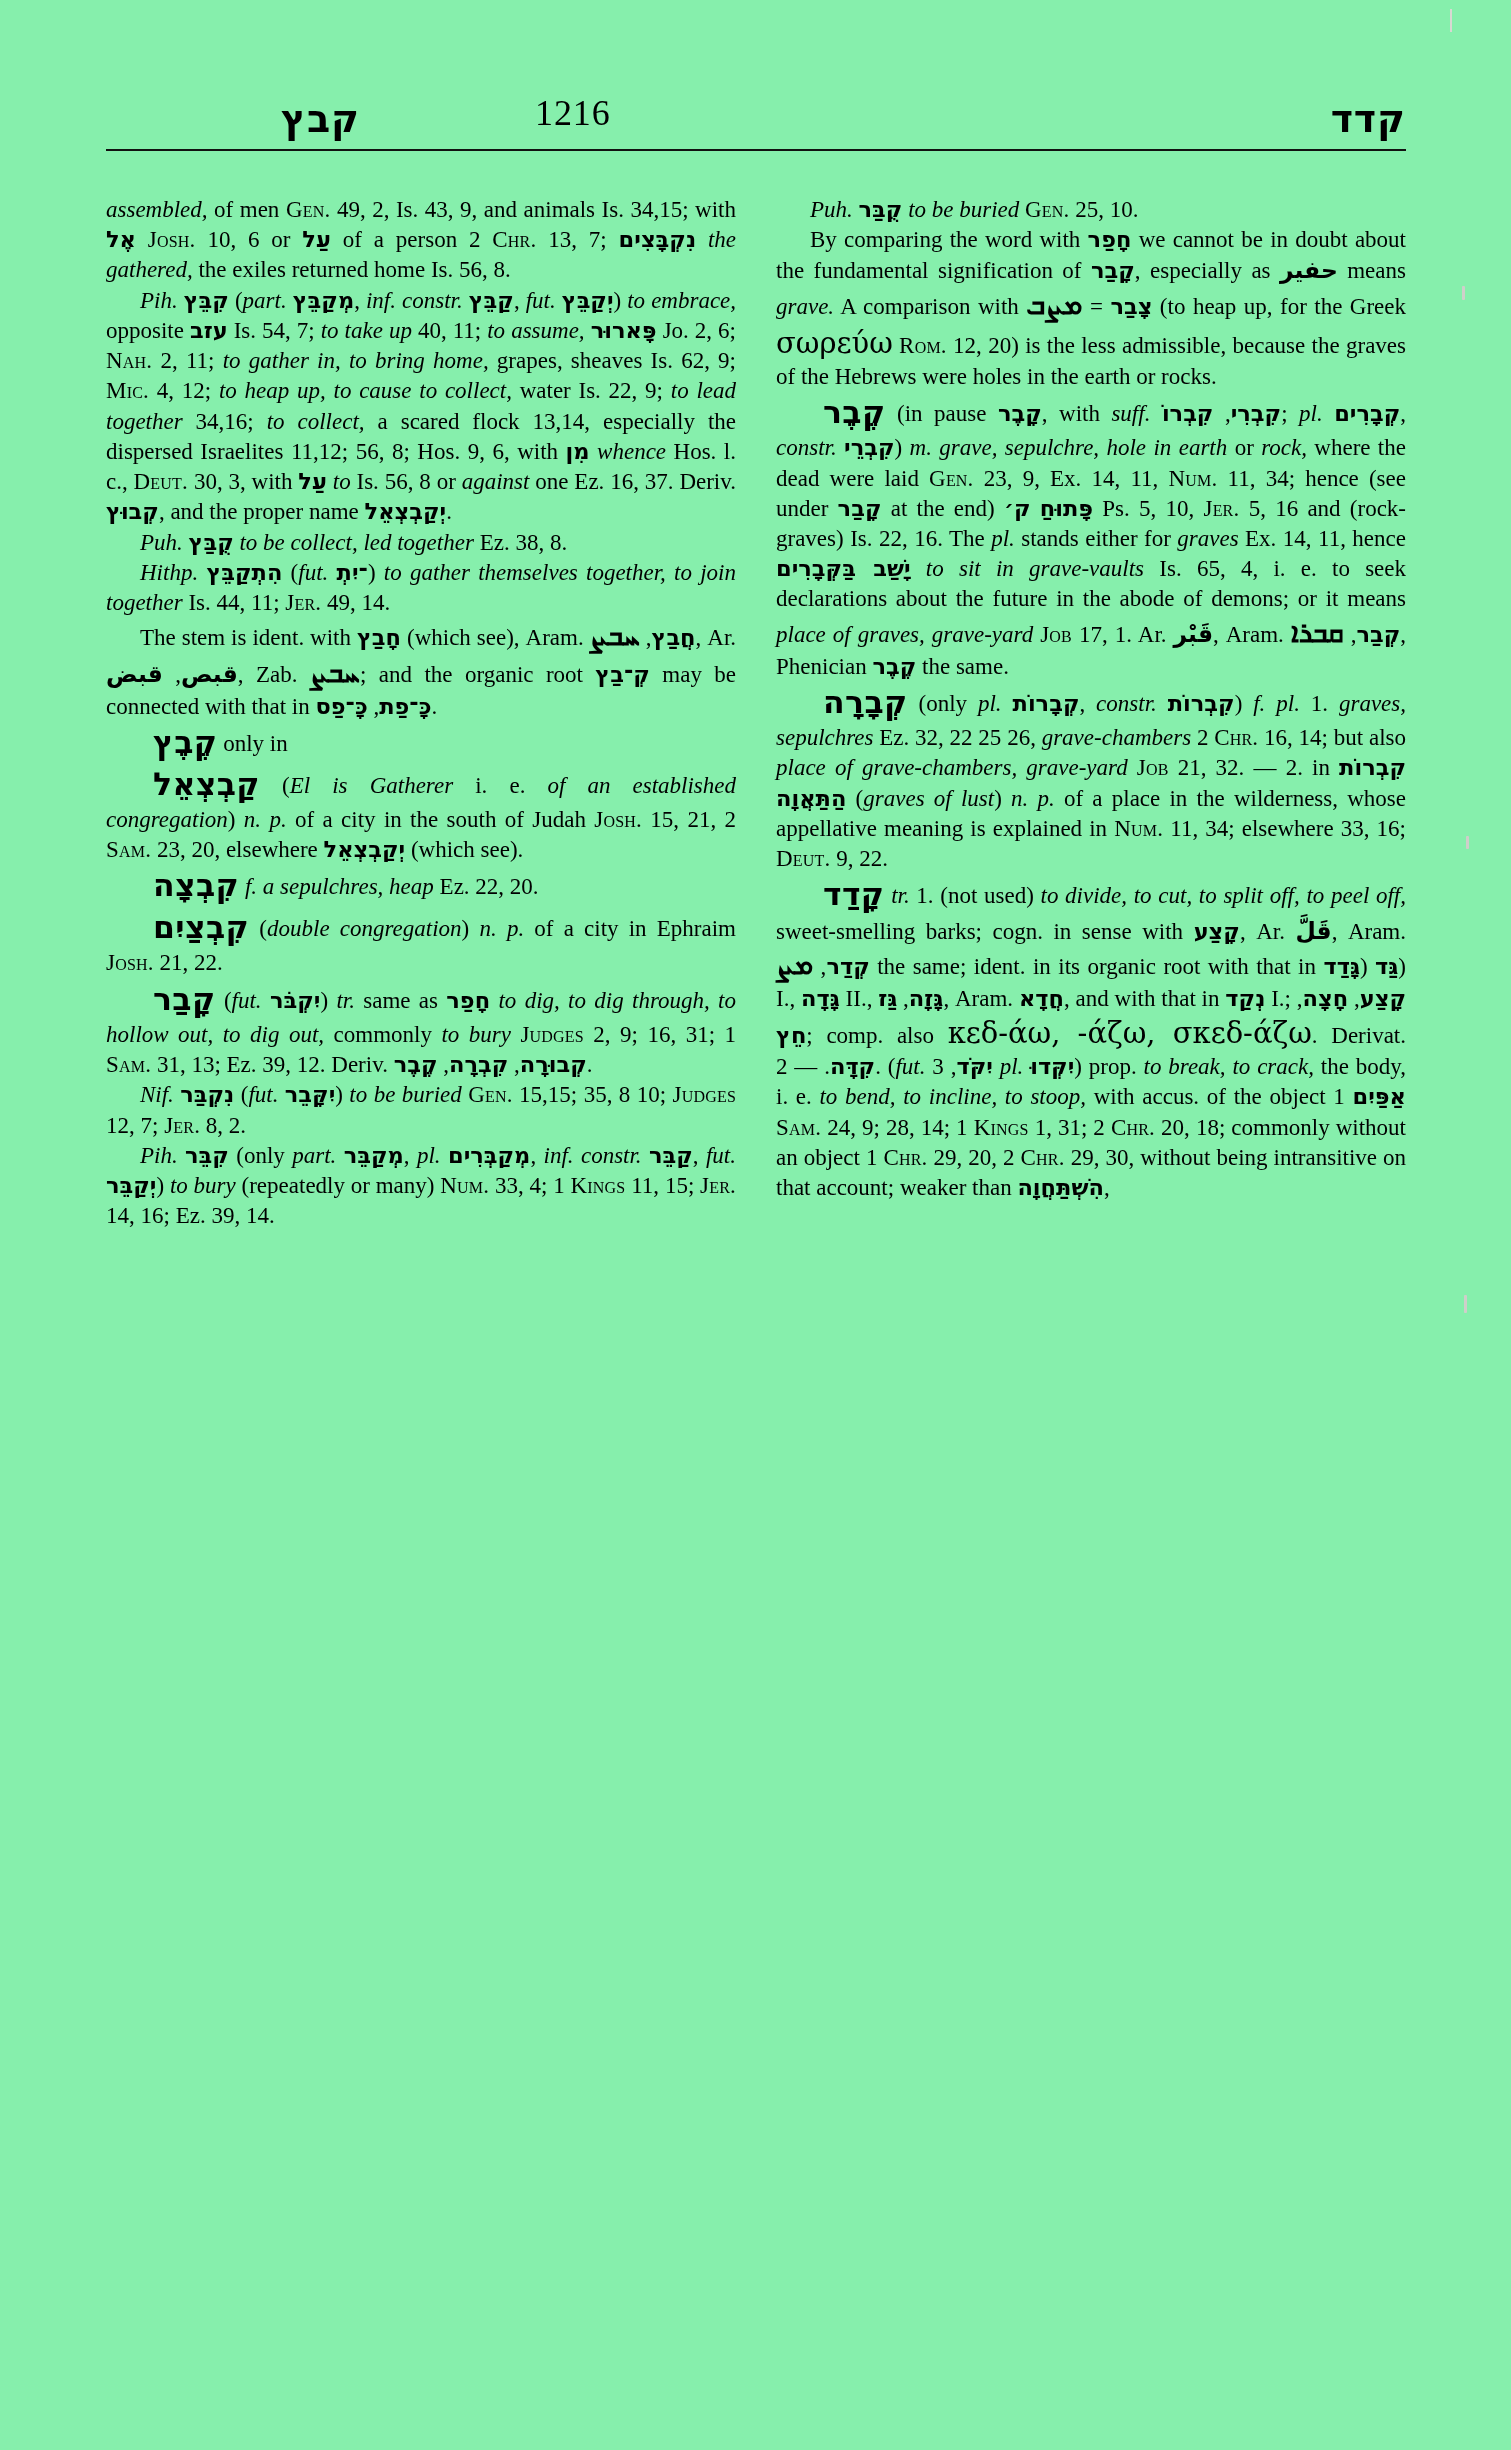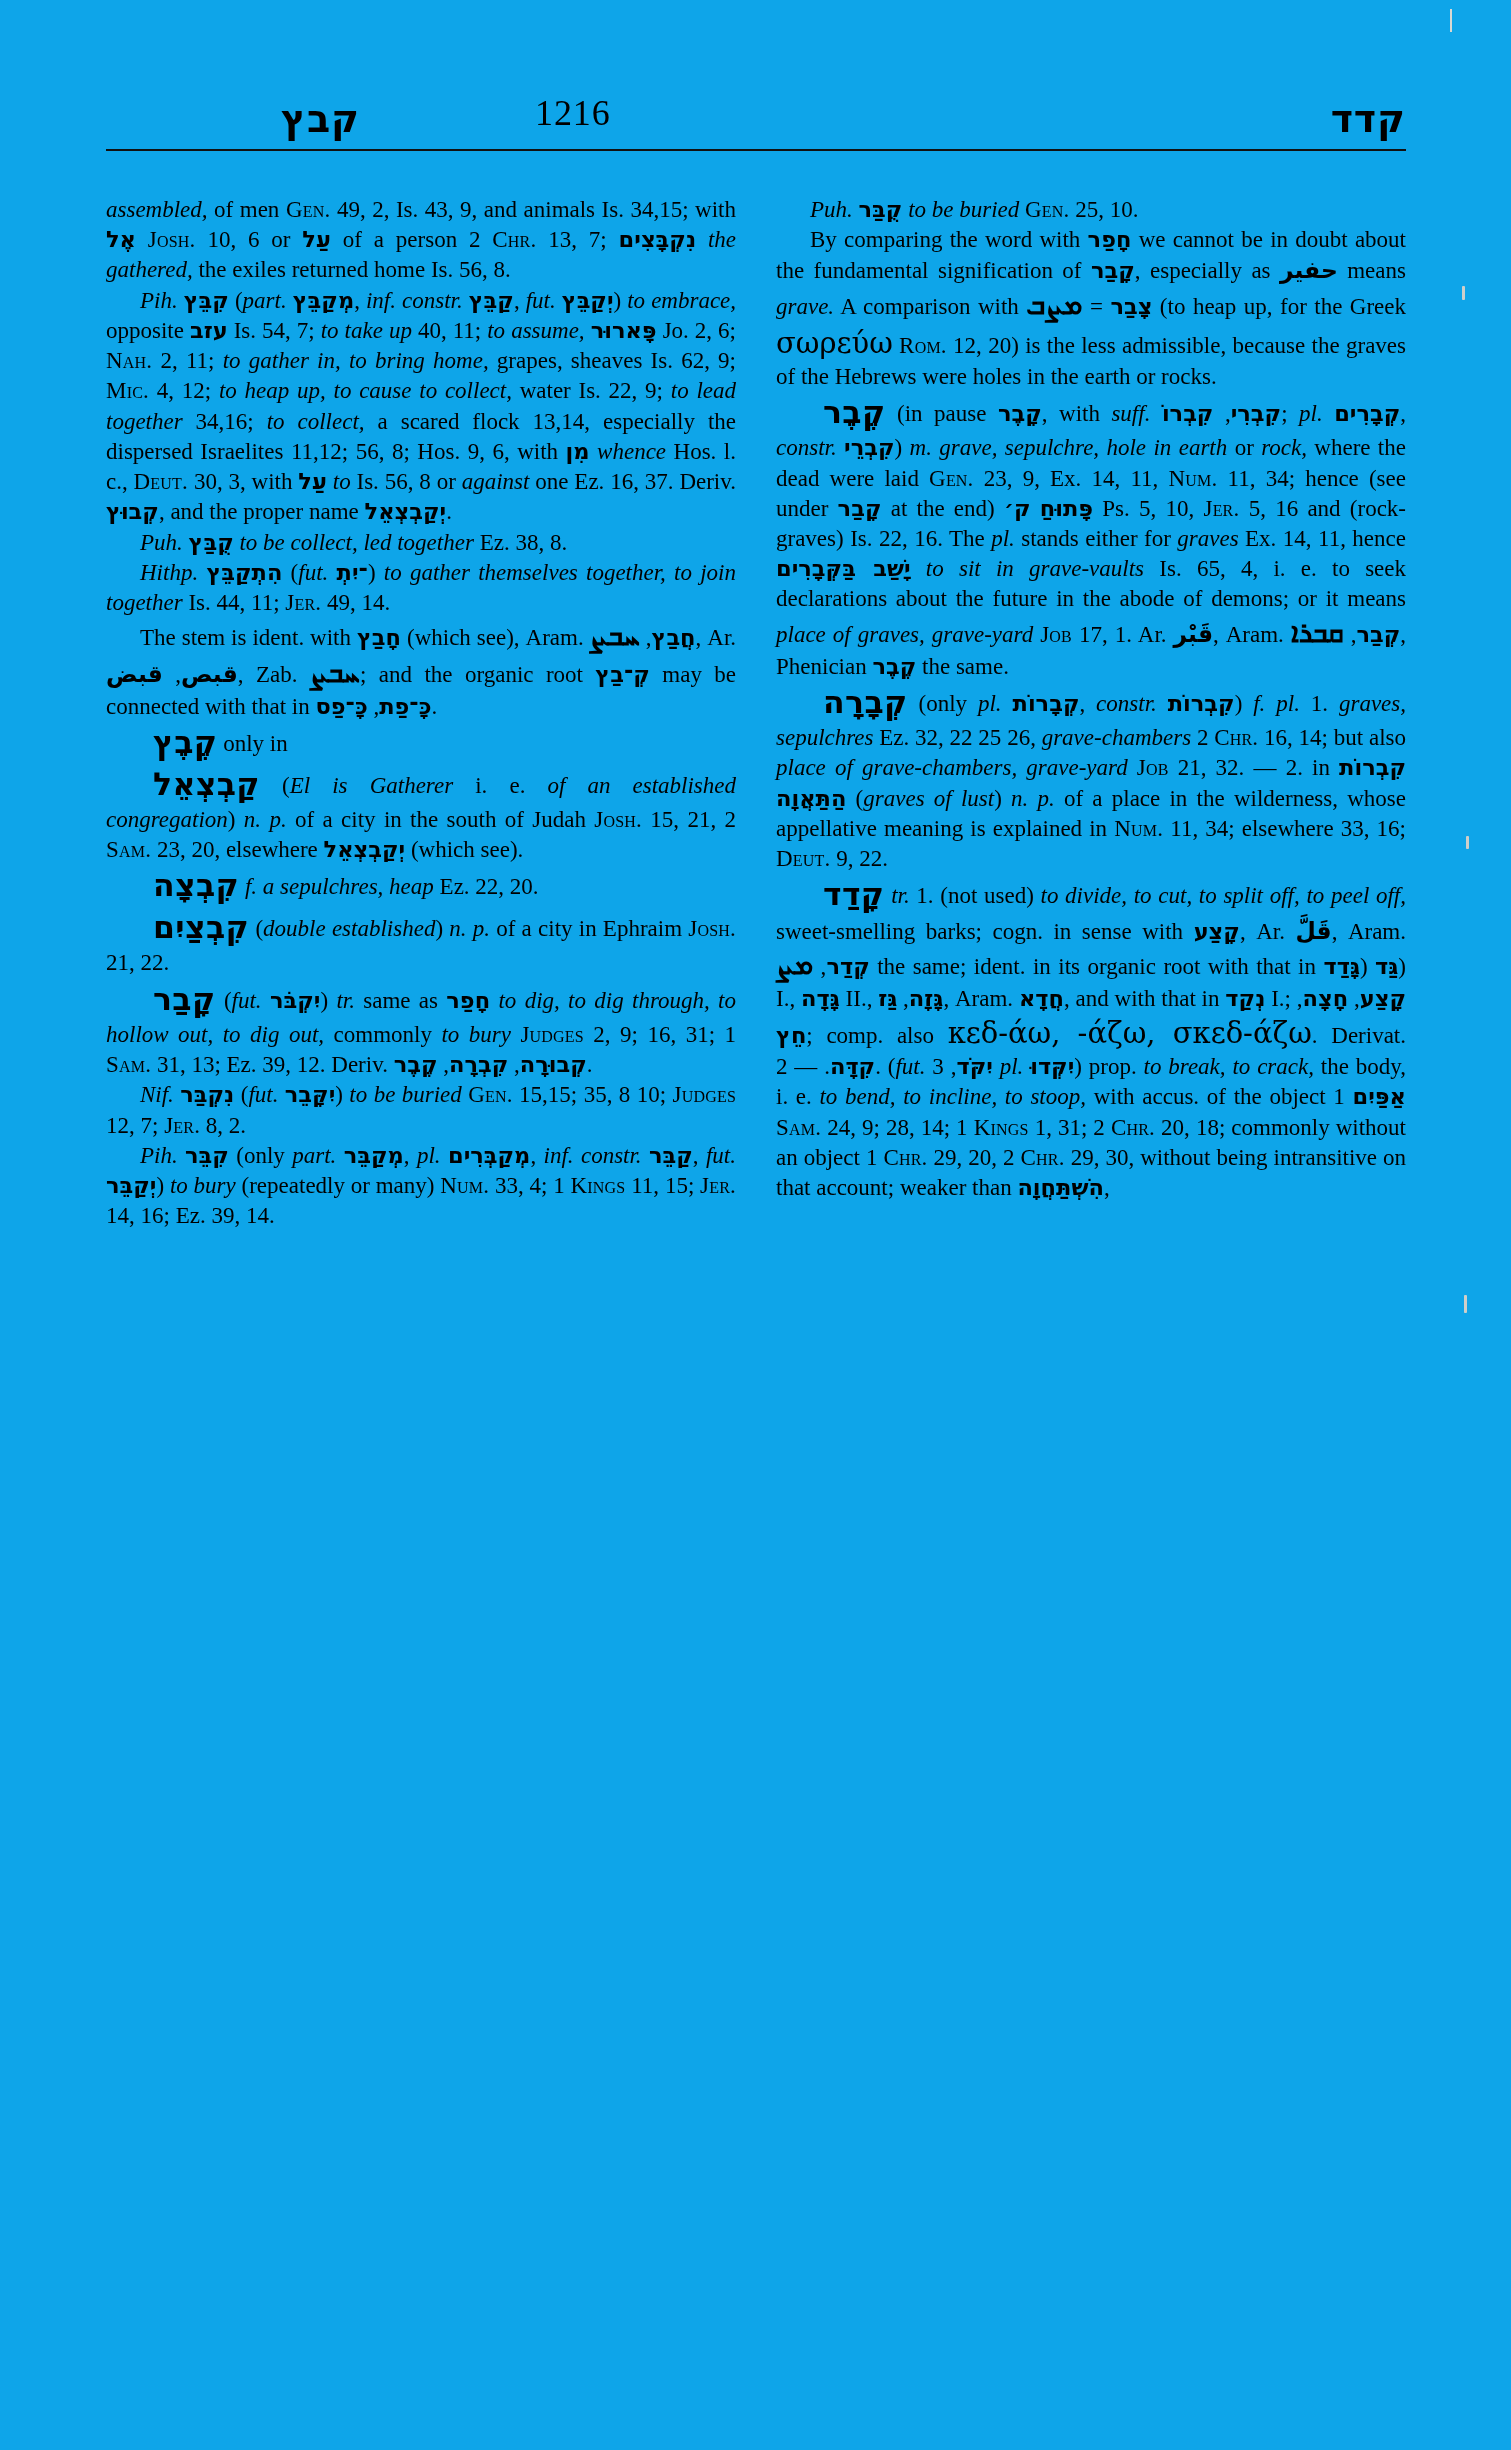--- a/index.html
+++ b/index.html
@@ -5,21 +5,21 @@
   html,body{margin:0;padding:0;background:#ffffff;}
   body{
     width:1512px;height:2450px;
     font-family:"Liberation Serif","DejaVu Serif",serif;
     color:#000;
     position:relative;
     overflow:hidden;
   }
   .page{
     position:absolute;inset:0;
-    background:#0ea5e9;
+    background:#86efac;
   }
   
   .head{
     position:absolute;
     left:106px;right:106px;top:88px;
     height:50px;
   }
   .head-inner{
     display:flex;align-items:flex-end;justify-content:space-between;
     height:100%;
@@ -120,21 +120,21 @@
   <div class="cols">
     <div class="col" id="col-left">
         <p class="noind"><span class="it">assembled,</span> of men <span class="sc">Gen.</span> 49, 2, Is. 43, 9, and animals Is. 34,15; with <span class="heb">אֶל</span> <span class="sc">Josh.</span> 10, 6 or <span class="heb">עַל</span> of a person 2 <span class="sc">Chr.</span> 13, 7; <span class="heb">נִקְבָּצִים</span> <span class="it">the gathered,</span> the exiles returned home Is. 56, 8.</p>
         <p class="ind"><span class="it">Pih.</span> <span class="heb">קִבֵּץ</span> (<span class="it">part.</span> <span class="heb">מְקַבֵּץ</span>, <span class="it">inf. constr.</span> <span class="heb">קַבֵּץ</span>, <span class="it">fut.</span> <span class="heb">יְקַבֵּץ</span>) <span class="it">to embrace,</span> opposite <span class="heb">עזב</span> Is. 54, 7; <span class="it">to take up</span> 40, 11; <span class="it">to assume,</span> <span class="heb">פָּארוּר</span> Jo. 2, 6; <span class="sc">Nah.</span> 2, 11; <span class="it">to gather in, to bring home,</span> grapes, sheaves Is. 62, 9; <span class="sc">Mic.</span> 4, 12; <span class="it">to heap up, to cause to collect,</span> water Is. 22, 9; <span class="it">to lead together</span> 34,16; <span class="it">to collect,</span> a scared flock 13,14, especially the dispersed Israelites 11,12; 56, 8; Hos. 9, 6, with <span class="heb">מִן</span> <span class="it">whence</span> Hos. l. c., <span class="sc">Deut.</span> 30, 3, with <span class="heb">עַל</span> <span class="it">to</span> Is. 56, 8 or <span class="it">against</span> one Ez. 16, 37.  Deriv. <span class="heb">קְבוּץ</span>,  and the proper name <span class="heb">יְקַבְצְאֵל</span>.</p>
         <p class="ind"><span class="it">Puh.</span> <span class="heb">קֻבַּץ</span> <span class="it">to be collect, led together</span> Ez. 38, 8.</p>
         <p class="ind"><span class="it">Hithp.</span> <span class="heb">הִתְקַבֵּץ</span> (<span class="it">fut.</span> <span class="heb">־יִתְ</span>) <span class="it">to gather themselves together, to join together</span> Is. 44, 11; <span class="sc">Jer.</span> 49, 14.</p>
         <p class="ind">The stem is ident. with <span class="heb">חָבַץ</span> (which see), Aram. <span class="heb">חֲבַץ</span>, <span class="syr">ܚܒܨ</span>, Ar. <span class="ar">قبص</span>, <span class="ar">قبض</span>, Zab. <span class="syr">ܚܒܨ</span>; and the organic root <span class="heb">קְ־בַץ</span> may be connected with that in <span class="heb">כָּ־פַת</span>, <span class="heb">כָּ־פַס</span>.</p>
         <p class="ind2"><span class="lemma">קֶבֶץ</span> only in</p>
         <p class="ind2"><span class="lemma">קַבְצְאֵל</span> (<span class="it">El is Gatherer</span> i. e. <span class="it">of an established congregation</span>) <span class="it">n. p.</span> of a city in the south of Judah <span class="sc">Josh.</span> 15, 21, 2 <span class="sc">Sam.</span> 23, 20, elsewhere <span class="heb">יְקַבְצְאֵל</span> (which see).</p>
         <p class="ind2"><span class="lemma">קִבְצָה</span> <span class="it">f. a sepulchres, heap</span> Ez. 22, 20.</p>
-        <p class="ind2"><span class="lemma">קִבְצַיִם</span> (<span class="it">double established</span>) <span class="it">n. p.</span> of a city in Ephraim <span class="sc">Josh.</span> 21, 22.</p>
+        <p class="ind2"><span class="lemma">קִבְצַיִם</span> (<span class="it">double congregation</span>) <span class="it">n. p.</span> of a city in Ephraim <span class="sc">Josh.</span> 21, 22.</p>
         <p class="ind2"><span class="lemma">קָבַר</span> (<span class="it">fut.</span> <span class="heb">יִקְבֹּר</span>) <span class="it">tr.</span> same as <span class="heb">חָפַר</span> <span class="it">to dig, to dig through, to hollow out, to dig out,</span> commonly <span class="it">to bury</span> <span class="sc">Judges</span> 2, 9; 16, 31; 1 <span class="sc">Sam.</span> 31, 13; Ez. 39, 12. Deriv. <span class="heb">קְבוּרָה</span>, <span class="heb">קִבְרָה</span>, <span class="heb">קֶבֶר</span>.</p>
         <p class="ind"><span class="it">Nif.</span> <span class="heb">נִקְבַּר</span> (<span class="it">fut.</span> <span class="heb">יִקָּבֵר</span>) <span class="it">to be buried</span> <span class="sc">Gen.</span> 15,15; 35, 8 10; <span class="sc">Judges</span> 12, 7; <span class="sc">Jer.</span> 8, 2.</p>
         <p class="ind"><span class="it">Pih.</span> <span class="heb">קִבֵּר</span> (only <span class="it">part.</span> <span class="heb">מְקַבֵּר</span>, <span class="it">pl.</span> <span class="heb">מְקַבְּרִים</span>, <span class="it">inf. constr.</span> <span class="heb">קַבֵּר</span>, <span class="it">fut.</span> <span class="heb">יְקַבֵּר</span>) <span class="it">to bury</span> (repeatedly or many) <span class="sc">Num.</span> 33, 4; 1 <span class="sc">Kings</span> 11, 15; <span class="sc">Jer.</span> 14, 16; Ez. 39, 14.</p>
       </div>
     <div class="col" id="col-right">
         <p class="ind"><span class="it">Puh.</span> <span class="heb">קֻבַּר</span> <span class="it">to be buried</span> <span class="sc">Gen.</span> 25, 10.</p>
         <p class="ind">By comparing the word with <span class="heb">חָפַר</span> we cannot be in doubt about the fundamental signification of <span class="heb">קָבַר</span>, especially as <span class="ar">حفير</span> means <span class="it">grave.</span>  A comparison with <span class="heb">צָבַר</span> = <span class="syr">ܡܨܒ</span> (to heap up, for the Greek <span class="gr">σωρεύω</span> <span class="sc">Rom.</span> 12, 20) is the less admissible, because the graves of the Hebrews were holes in the earth or rocks.</p>
         <p class="ind2"><span class="lemma">קֶבֶר</span> (in pause <span class="heb">קָבֶר</span>, with <span class="it">suff.</span> <span class="heb">קִבְרִי</span>, <span class="heb">קִבְרוֹ</span>; <span class="it">pl.</span> <span class="heb">קְבָרִים</span>, <span class="it">constr.</span> <span class="heb">קִבְרֵי</span>) <span class="it">m. grave, sepulchre, hole in earth</span> or <span class="it">rock,</span> where the dead were laid <span class="sc">Gen.</span> 23, 9, Ex. 14, 11, <span class="sc">Num.</span> 11, 34; hence (see under <span class="heb">קָבַר</span> at the end) <span class="heb">פָּתוּחַ</span> <span class="heb">ק׳</span> Ps. 5, 10, <span class="sc">Jer.</span> 5, 16 and (rock-graves) Is. 22, 16.  The <span class="it">pl.</span> stands either for <span class="it">graves</span> Ex. 14, 11, hence <span class="heb">יָשַׁב בַּקְּבָרִים</span> <span class="it">to sit in grave-vaults</span> Is. 65, 4, i. e. to seek declarations about the future in the abode of demons; or it means <span class="it">place of graves, grave-yard</span> <span class="sc">Job</span> 17, 1.  Ar. <span class="ar">قَبْر</span>, Aram. <span class="heb">קְבַר</span>, <span class="syr">ܩܒܪܐ</span>, Phenician <span class="heb">קֶבֶר</span> the same.</p>
         <p class="ind2"><span class="lemma">קְבָרָה</span> (only <span class="it">pl.</span> <span class="heb">קְבָרוֹת</span>, <span class="it">constr.</span> <span class="heb">קִבְרוֹת</span>) <span class="it">f. pl.</span> 1. <span class="it">graves, sepulchres</span> Ez. 32, 22 25 26, <span class="it">grave-chambers</span> 2 <span class="sc">Chr.</span> 16, 14; but also <span class="it">place of grave-chambers, grave-yard</span> <span class="sc">Job</span> 21, 32. — 2. in <span class="heb">קִבְרוֹת הַתַּאֲוָה</span> (<span class="it">graves of lust</span>) <span class="it">n. p.</span> of a place in the wilderness, whose appellative meaning is explained in <span class="sc">Num.</span> 11, 34; elsewhere 33, 16; <span class="sc">Deut.</span> 9, 22.</p>
         <p class="ind2"><span class="lemma">קָדַד</span> <span class="it">tr.</span> 1. (not used) <span class="it">to divide, to cut, to split off, to peel off,</span> sweet-smelling barks; cogn. in sense with <span class="heb">קָצַע</span>, Ar. <span class="ar">قَلَّ</span>, Aram. <span class="heb">קְדַר</span>, <span class="syr">ܡܨ</span> the same; ident. in its organic root with that in <span class="heb">גַּד</span> (<span class="heb">גָּדַד</span>) I., <span class="heb">גָּדָה</span> II., <span class="heb">גָּזָה</span>, <span class="heb">גַּז</span>, Aram. <span class="heb">חֲדָא</span>, and with that in <span class="heb">נְקַד</span> I.; <span class="heb">קָצַע</span>, <span class="heb">חָצָה</span>, <span class="heb">חֵץ</span>; comp. also <span class="gr">κεδ-άω, -άζω, σκεδ-άζω</span>. Derivat. <span class="heb">קִדָּה</span>. — 2. (<span class="it">fut.</span> <span class="heb">יִקֹּד</span>, 3 <span class="it">pl.</span> <span class="heb">יִקְּדוּ</span>) prop. <span class="it">to break, to crack,</span> the body, i. e. <span class="it">to bend, to incline, to stoop,</span> with accus. of the object <span class="heb">אַפַּיִם</span> 1 <span class="sc">Sam.</span> 24, 9; 28, 14; 1 <span class="sc">Kings</span> 1, 31; 2 <span class="sc">Chr.</span> 20, 18; commonly without an object 1 <span class="sc">Chr.</span> 29, 20, 2 <span class="sc">Chr.</span> 29, 30, without being intransitive on that account; weaker than <span class="heb">הִשְׁתַּחֲוָה</span>,</p>

